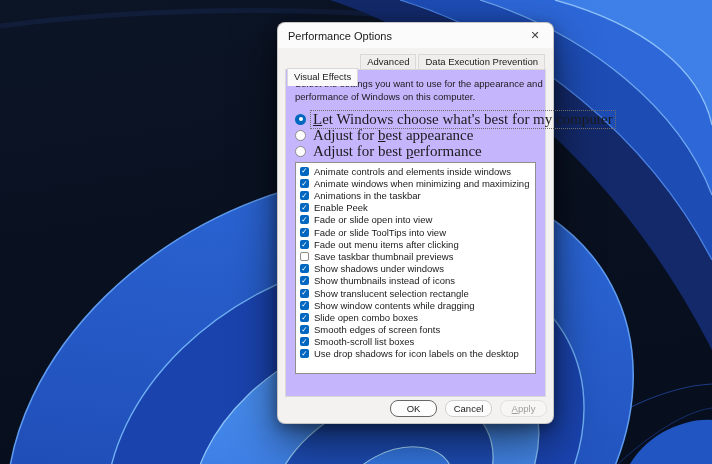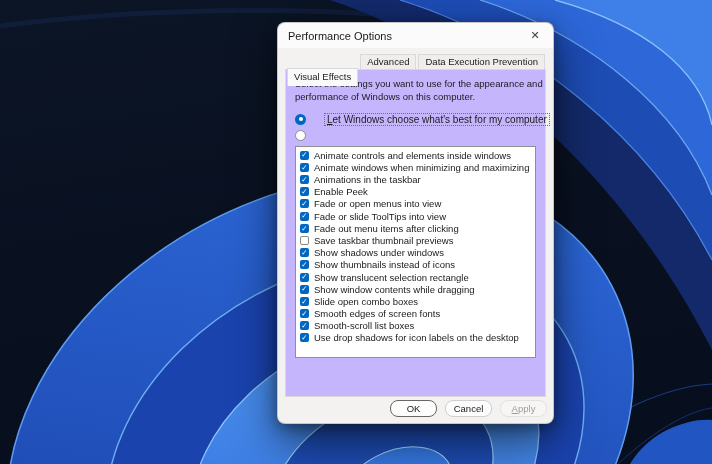--- a/index.html
+++ b/index.html
@@ -25,21 +25,21 @@
   .tab { height:15px; line-height:14px; padding:0 6px; font-size:9.5px; color:#1b1b1b;
          background:#efeeec; border:1px solid #d9d9d9; border-bottom:none;
          border-radius:1px 1px 0 0; margin-right:2px; margin-top:2px; }
   .tab.active { background:#fafafa; height:18px; margin-top:16px; line-height:16px; }
 
   .tabpage { position:absolute; left:7px; right:7px; top:46px; height:328px;
              background:#c4b5fd; border:1px solid #d9d9d9; padding:8px 9px; z-index:2; }
   .desc { font-size:9.5px; line-height:1.32; color:#1b1b1b; width:250px; }
 
   .radios { margin-top:8px; }
-  .radio-row { display:flex; align-items:center; height:16px; gap:19px; font-size:10px; }
+  .radio-row { display:flex; align-items:center; height:16px; gap:5px; font-size:15px;font-family:Liberation Serif, serif; }
   .radio { width:11px; height:11px; border-radius:50%; border:1px solid #8a8a8a;
            background:#fff; flex:none; position:relative; }
   .radio.on { border:none; background:#0067c0; }
   .radio.on::after { content:''; position:absolute; left:3.5px; top:3.5px; right:3.5px;
                      bottom:3.5px; background:#fff; border-radius:50%; }
   .rlabel { padding:0 2px; white-space:nowrap; }
   .rlabel.focusrect { outline:1px dotted #6e6e6e; }
   u { text-decoration:underline; text-underline-offset:1px; }
 
   .listbox { margin-top:3px; height:212px; background:#ffffff; border:1px solid #8f8f8f;
@@ -117,20 +117,25 @@
 
     <div class="tabpage">
       <div class="desc">Select the settings you want to use for the appearance and performance of Windows on this computer.</div>
       <div class="radios">
           <div class="radio-row">
             <span class="radio on"></span>
             <span class="rlabel focusrect"><u>L</u>et Windows choose what's best for my computer</span>
           </div>
           <div class="radio-row">
             <span class="radio"></span>
+            <span class="rlabel">Adjust for <u>b</u>est appearance</span>
+          </div>
+          <div class="radio-row">
+            <span class="radio"></span>
+            <span class="rlabel">Adjust for best <u>p</u>erformance</span>
           </div>
         </div>
       <div class="listbox">
           <div class="crow">
             <span class="cbox checked">✓</span>
             <span>Animate controls and elements inside windows</span>
           </div>
           <div class="crow">
             <span class="cbox checked">✓</span>
             <span>Animate windows when minimizing and maximizing</span>
@@ -138,21 +143,21 @@
           <div class="crow">
             <span class="cbox checked">✓</span>
             <span>Animations in the taskbar</span>
           </div>
           <div class="crow">
             <span class="cbox checked">✓</span>
             <span>Enable Peek</span>
           </div>
           <div class="crow">
             <span class="cbox checked">✓</span>
-            <span>Fade or open menus into view</span>
+            <span>Fade or slide open into view</span>
           </div>
           <div class="crow">
             <span class="cbox checked">✓</span>
             <span>Fade or slide ToolTips into view</span>
           </div>
           <div class="crow">
             <span class="cbox checked">✓</span>
             <span>Fade out menu items after clicking</span>
           </div>
           <div class="crow">

